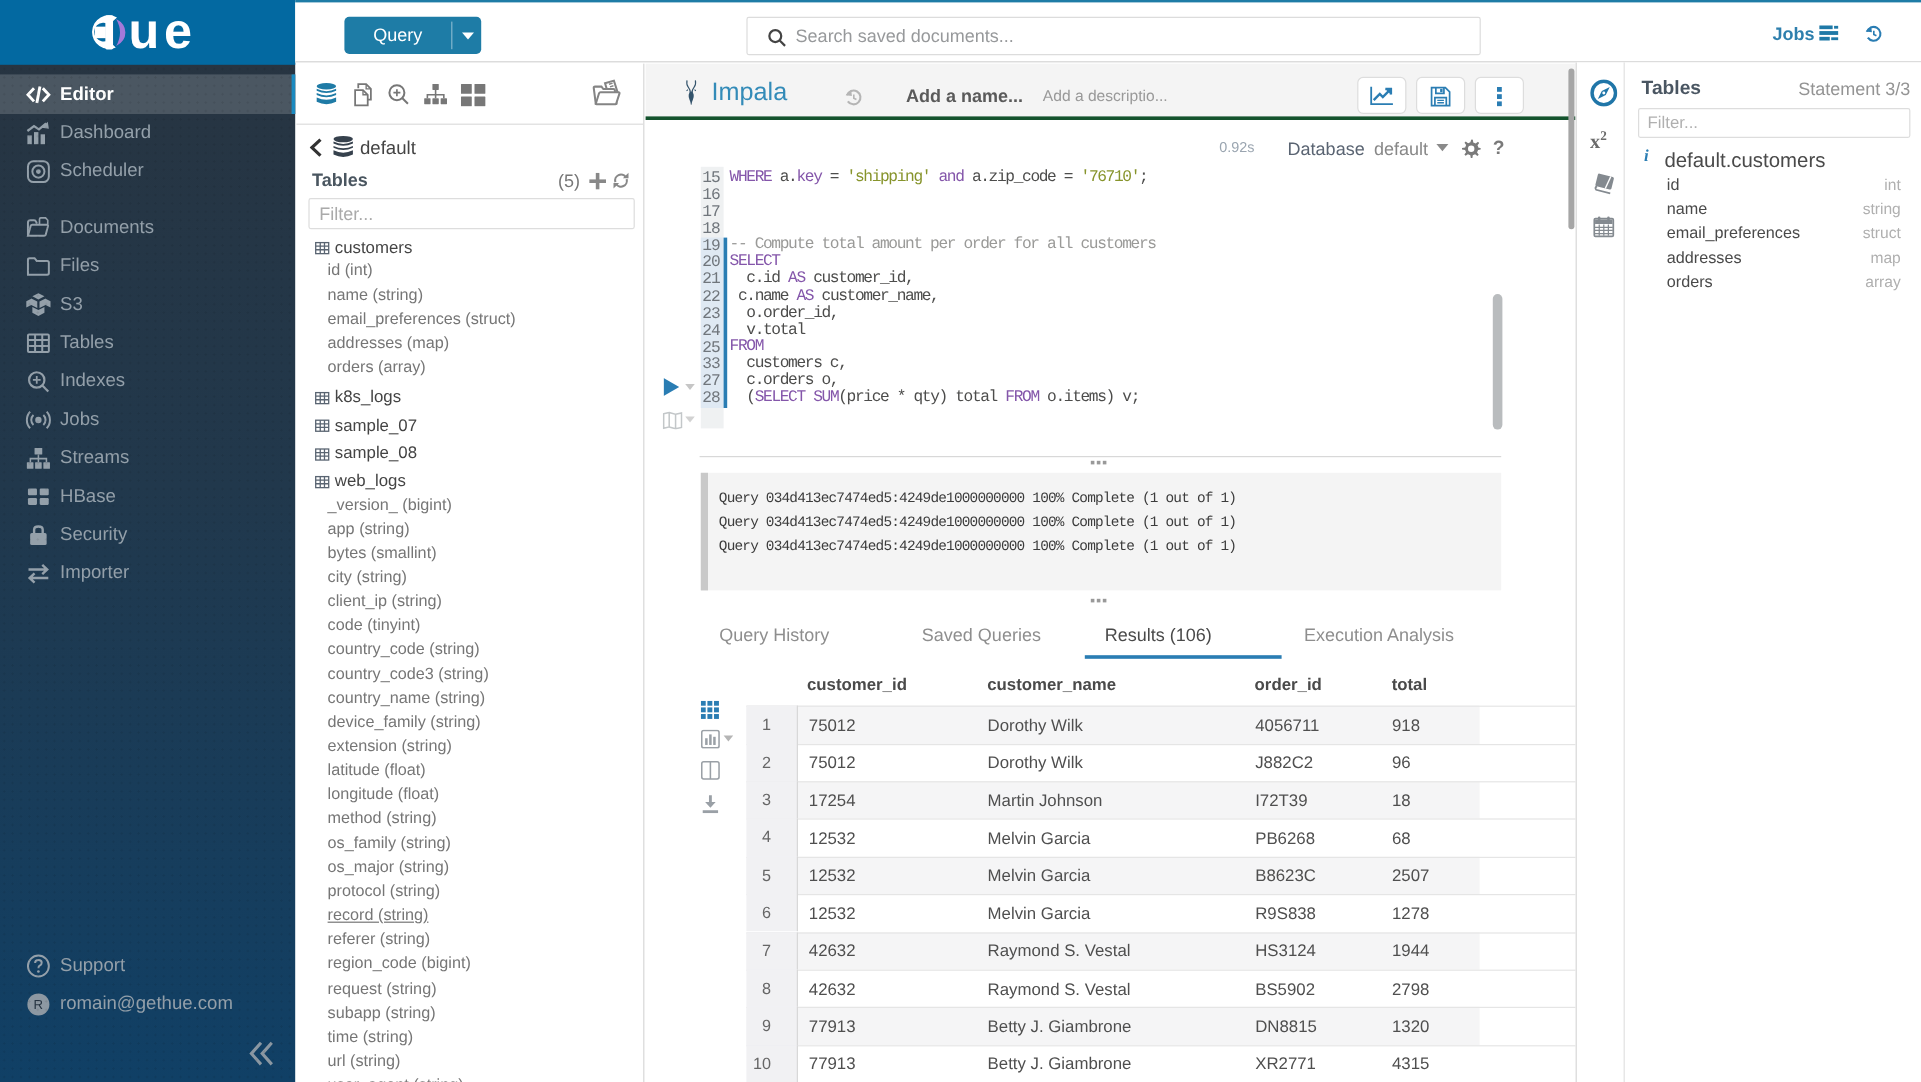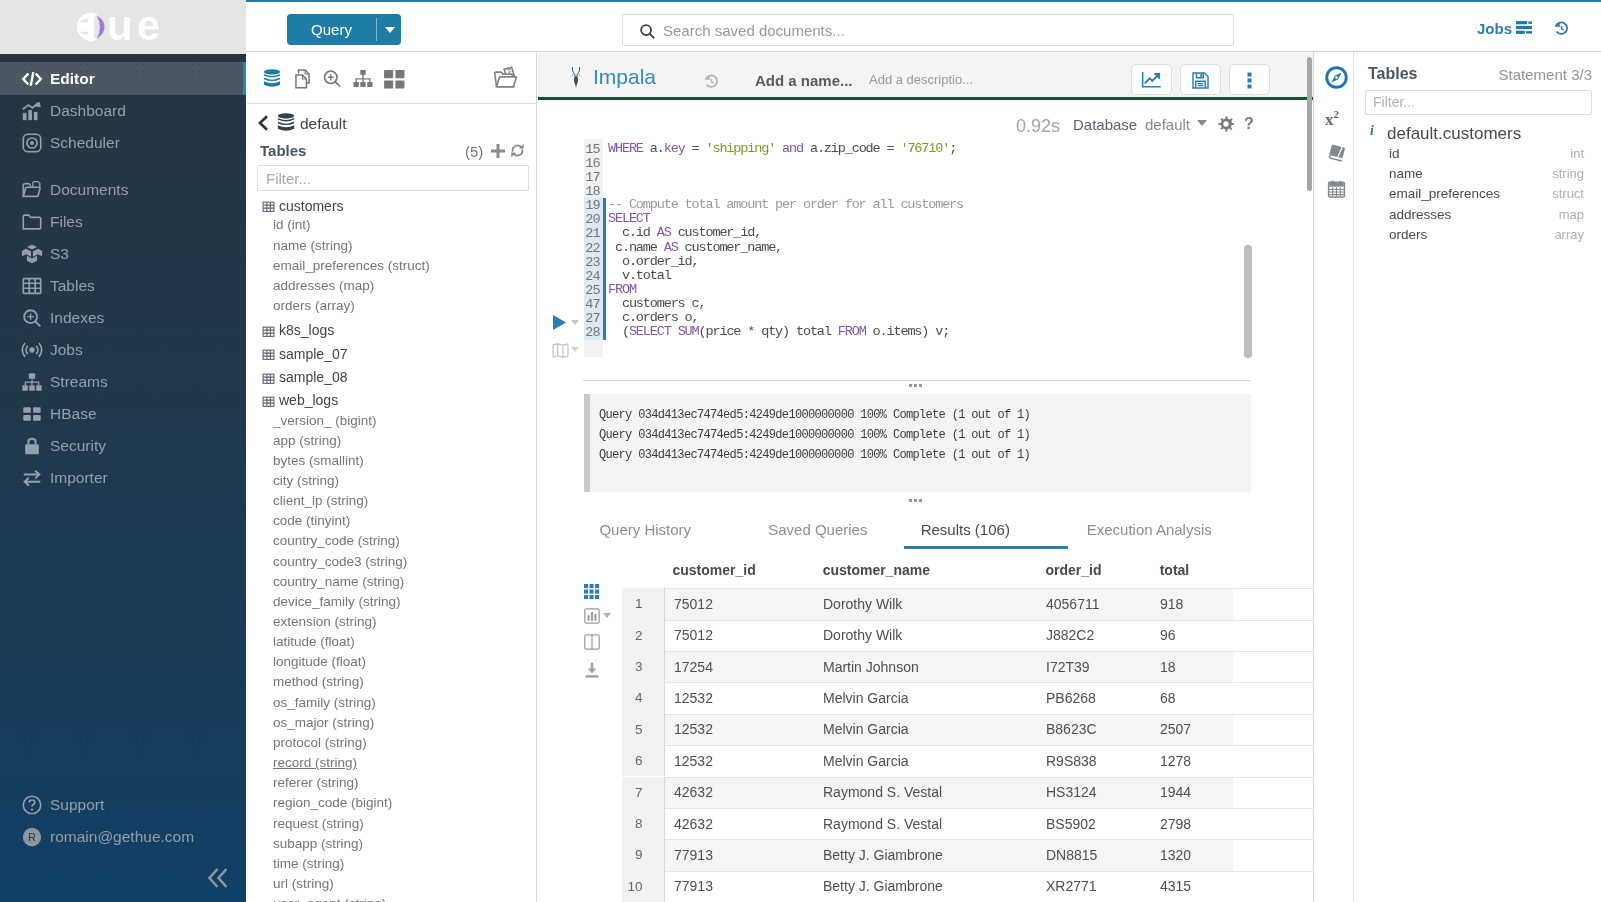--- a/index.html
+++ b/index.html
@@ -1,20 +1,20 @@
 <!DOCTYPE html>
 <html><head>
 <meta charset="utf-8">
 <style>
 * { margin:0; padding:0; box-sizing:border-box; }
 html,body { width:1601px; height:902px; overflow:hidden; font-family:"Liberation Sans", sans-serif; background:#fff; }
 
 #sidebar { position:absolute; left:0; top:0; width:246px; height:902px; background:linear-gradient(180deg,#283440 0%, #21384c 45%, #104066 100%); }
 #sidebar::after { content:""; position:absolute; left:0; top:54px; right:0; bottom:0; background-image:radial-gradient(rgba(0,0,0,0.08) 0.9px, transparent 1.1px); background-size:7px 7px; }
-#logo { position:absolute; left:0; top:0; width:246px; height:54px; background:#e5e5e5; }
+#logo { position:absolute; left:0; top:0; width:246px; height:54px; background:#0369a1; }
 .navrow { position:absolute; left:0; width:246px; height:32px; color:#94a0aa; font-size:15.5px; }
 .navrow .ic { position:absolute; left:21px; top:50%; transform:translateY(-50%); width:22px; height:22px; }
 .navrow .tx { position:absolute; left:50px; top:50%; transform:translateY(-50%); }
 .navrow.active { background:#4b5762; height:33px; color:#fff; font-weight:bold; border-right:3px solid #1b8ac0; }
 
 #topbar { position:absolute; left:246px; top:0; width:1355px; height:52px; background:#fff; border-top:2px solid #1e7ca6; border-bottom:1px solid #d4d4d4; }
 #qbtn { position:absolute; left:41px; top:12px; width:114px; height:31px; background:#1e7ca6; border-radius:4px; color:#fff; font-size:15px; }
 #qbtn .lbl { position:absolute; left:0; top:0; width:89px; height:31px; line-height:31px; text-align:center; }
 #qbtn .sep { position:absolute; left:89px; top:4px; width:1px; height:23px; background:rgba(255,255,255,.45); }
 #qbtn .car { position:absolute; left:98px; top:13px; width:0; height:0; border-left:5px solid transparent; border-right:5px solid transparent; border-top:6px solid #fff; }
@@ -395,21 +395,21 @@
         </svg>
     </div>
     <div class="edbtn" style="left:691px;">
       <svg style="position:absolute;left:16.5px;top:7px;width:5px;height:17px;" viewBox="0 0 5 17" fill="#2a7db3">
           <rect x="0.5" y="0.5" width="4" height="4"></rect>
           <rect x="0.5" y="6.5" width="4" height="4"></rect>
           <rect x="0.5" y="12.5" width="4" height="4"></rect>
         </svg>
     </div>
   </div>
-  <span style="position:absolute;left:478px;top:63px;font-size:18px;color:#9aa5b0;">0.92s</span>
+  <span style="position:absolute;left:478px;top:63px;font-size:12px;color:#9aa5b0;">0.92s</span>
   <span style="position:absolute;left:535px;top:63px;font-size:15px;color:#5a6472;">Database</span>
   <span style="position:absolute;left:607px;top:63px;font-size:15px;color:#888;">default</span>
   <span style="position:absolute;left:659px;top:67px;width:0;height:0;border-left:5px solid transparent;border-right:5px solid transparent;border-top:6px solid #8a8a8a;"></span>
   <svg style="position:absolute;left:680px;top:63px;width:16px;height:16px;" viewBox="0 0 24 24" fill="#7a7a7a">
       <path d="M12 8 A4 4 0 1 0 12 16 A4 4 0 1 0 12 8 M12 0.5 L14 0.5 L14.6 4 L17.6 5.3 L20.5 3.2 L22 4.8 L19.9 7.7 L21.2 10.6 L24 11 L24 13 L20.6 13.6 L19.3 16.6 L21.4 19.5 L19.8 21 L16.9 18.9 L14 20.2 L13.5 23.5 L11.5 23.5 L10.9 20 L7.9 18.7 L5 20.8 L3.5 19.2 L5.6 16.3 L4.3 13.4 L0.5 13 L0.5 11 L4.4 10.4 L5.7 7.4 L3.6 4.5 L5.2 3 L8.1 5.1 L11 3.8 Z"></path>
     </svg>
   <span style="position:absolute;left:706px;top:62px;font-size:16px;font-weight:bold;color:#7a7a7a;">?</span>
 
   <div id="gutter"></div>
   <div id="stmt"></div>
@@ -419,21 +419,21 @@
     <div class="num" style="top:102.7px;">16</div>
     <div class="num" style="top:116.8px;">17</div>
     <div class="num" style="top:131px;">18</div>
     <div class="num" style="top:145.1px;">19</div>
     <div class="num" style="top:159.2px;">20</div>
     <div class="num" style="top:173.3px;">21</div>
     <div class="num" style="top:187.5px;">22</div>
     <div class="num" style="top:201.6px;">23</div>
     <div class="num" style="top:215.7px;">24</div>
     <div class="num" style="top:229.8px;">25</div>
-    <div class="num" style="top:244px;">47</div>
+    <div class="num" style="top:244px;">33</div>
     <div class="num" style="top:258.1px;">27</div>
     <div class="num" style="top:272.2px;">28</div>
   </div>
   <div id="code">
     <div class="cl" style="top:88.6px;"><span class="kw">WHERE</span> a.<span class="kw">key</span> = <span class="str">'shipping'</span> <span class="kw">and</span> a.zip_code = <span class="str">'76710'</span>;</div>
     <div class="cl cmt" style="top:145.1px;">-- Compute total amount per order for all customers</div>
     <div class="cl kw" style="top:159.2px;">SELECT</div>
     <div class="cl" style="top:173.3px;">  c.id <span class="kw">AS</span> customer_id,</div>
     <div class="cl" style="top:187.5px;"> c.name <span class="kw">AS</span> customer_name,</div>
     <div class="cl" style="top:201.6px;">  o.order_id,</div>

